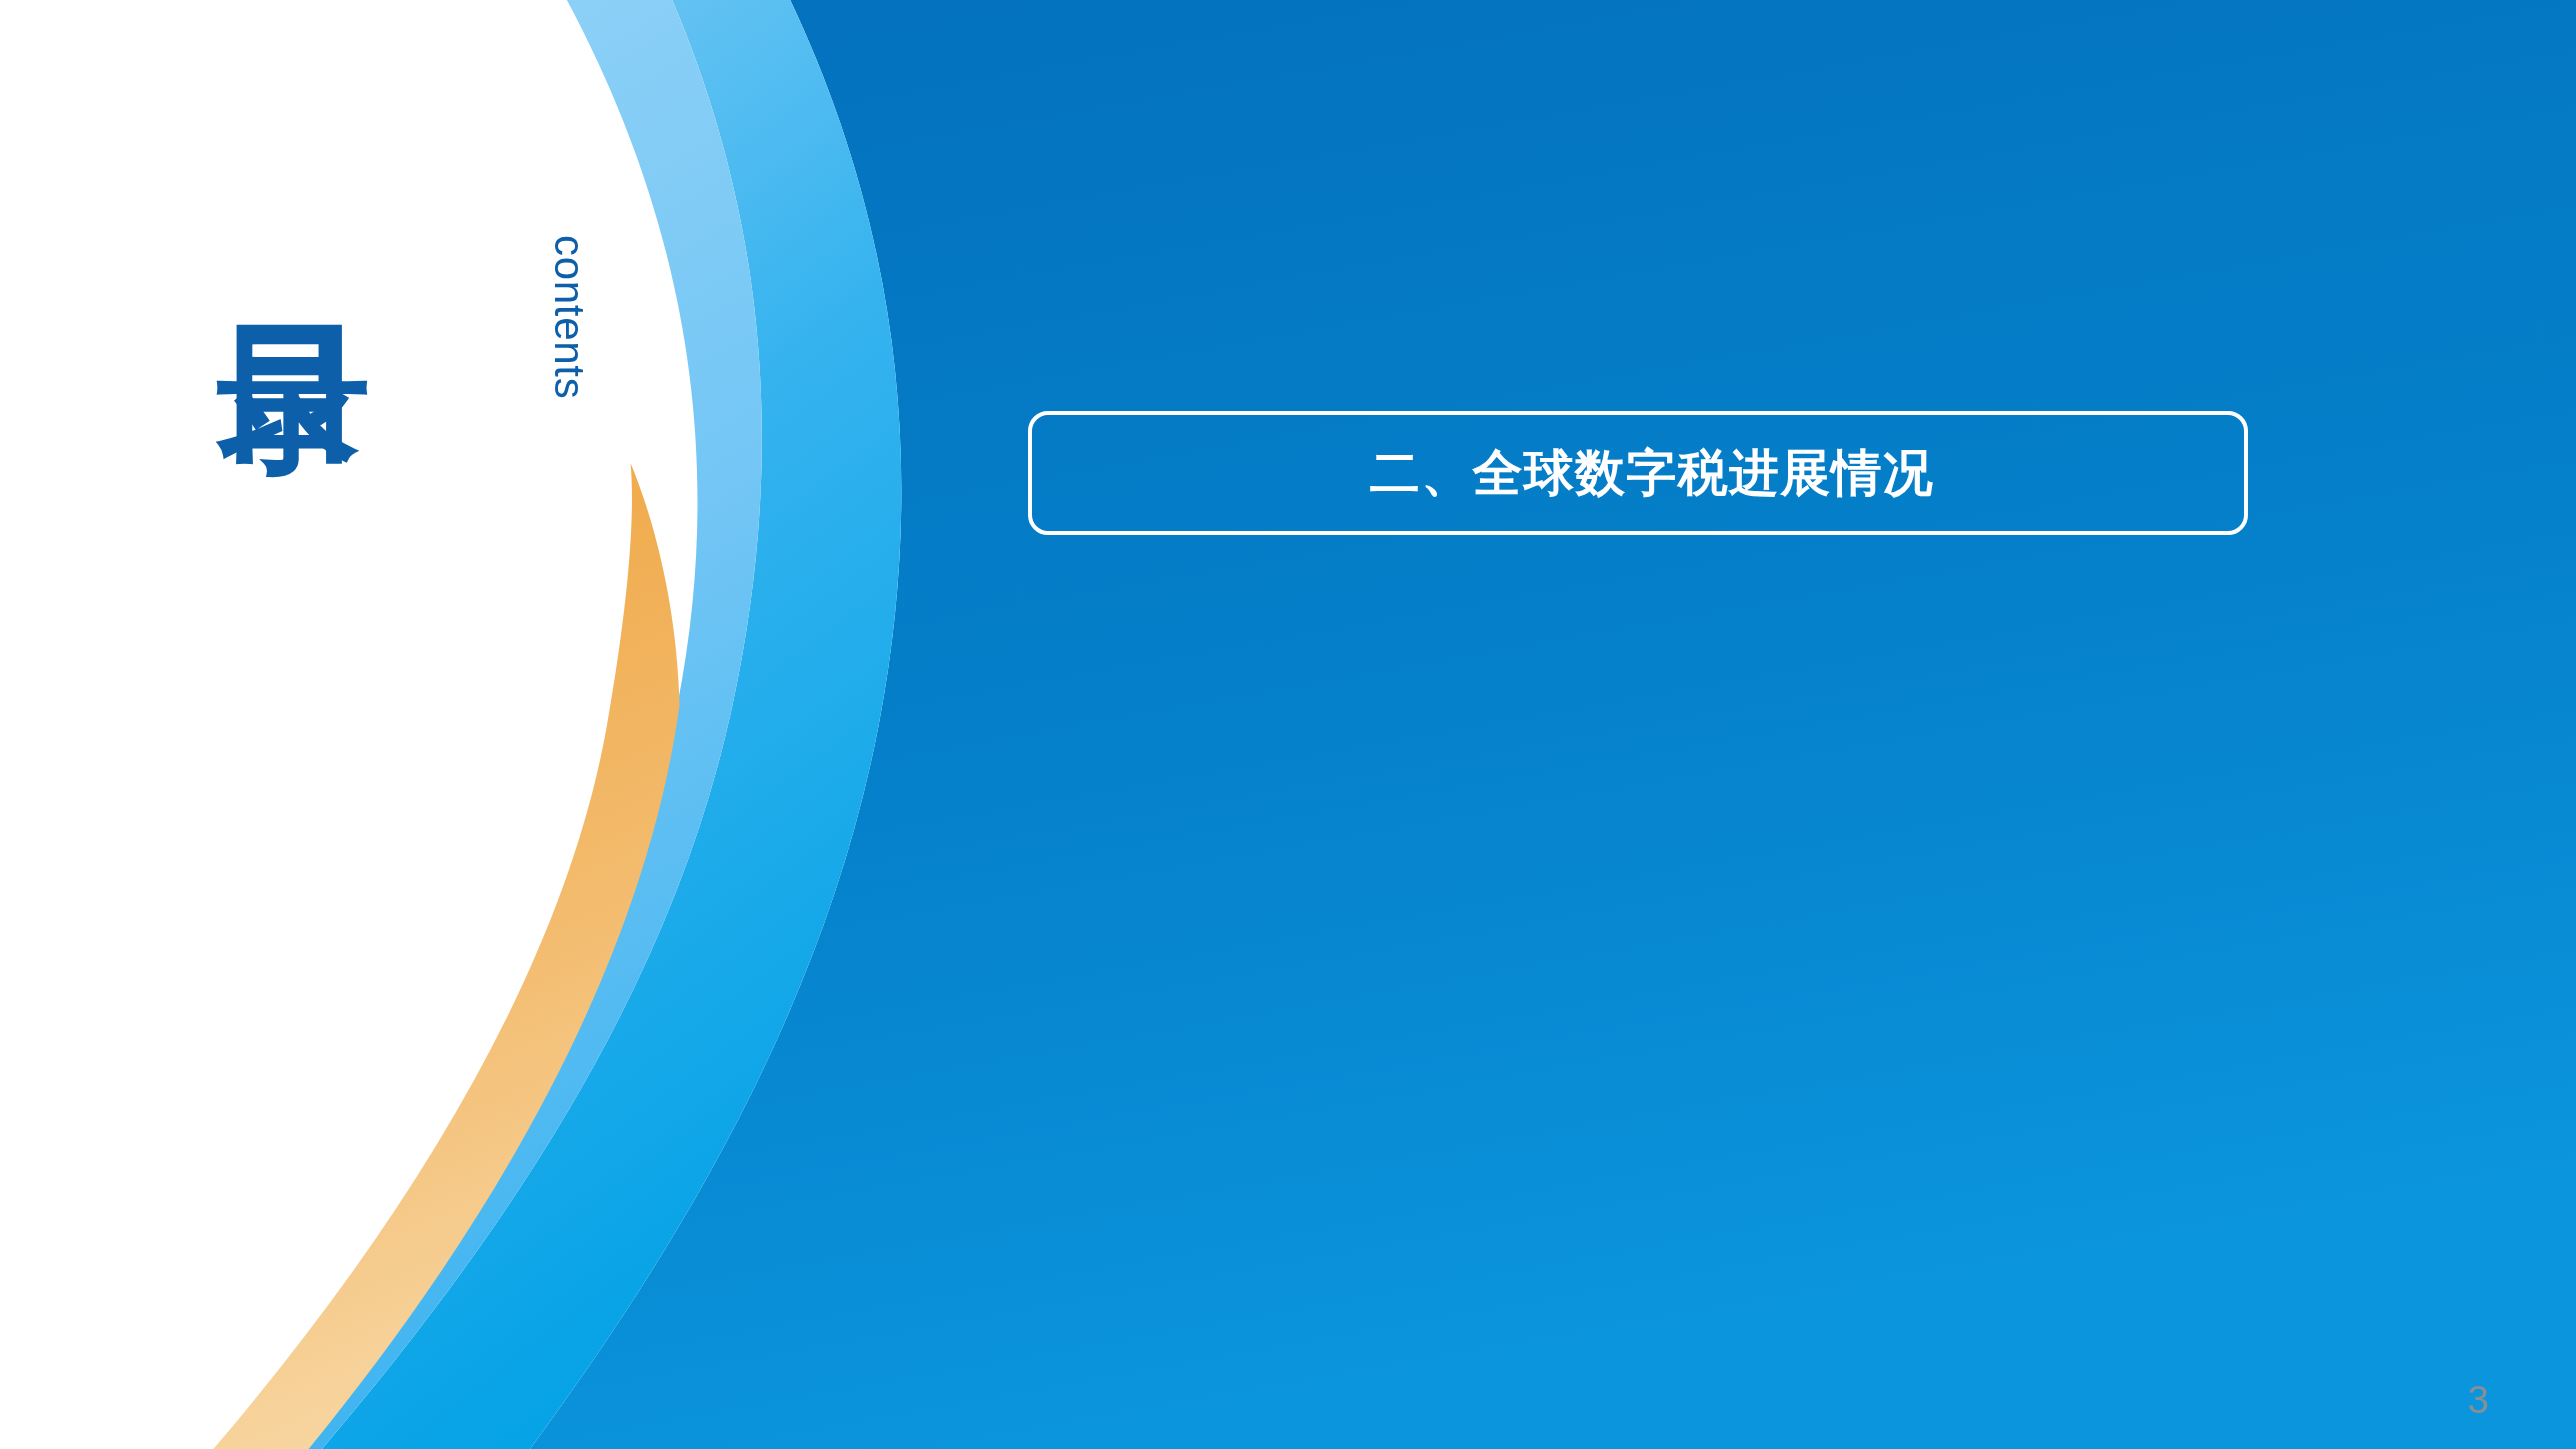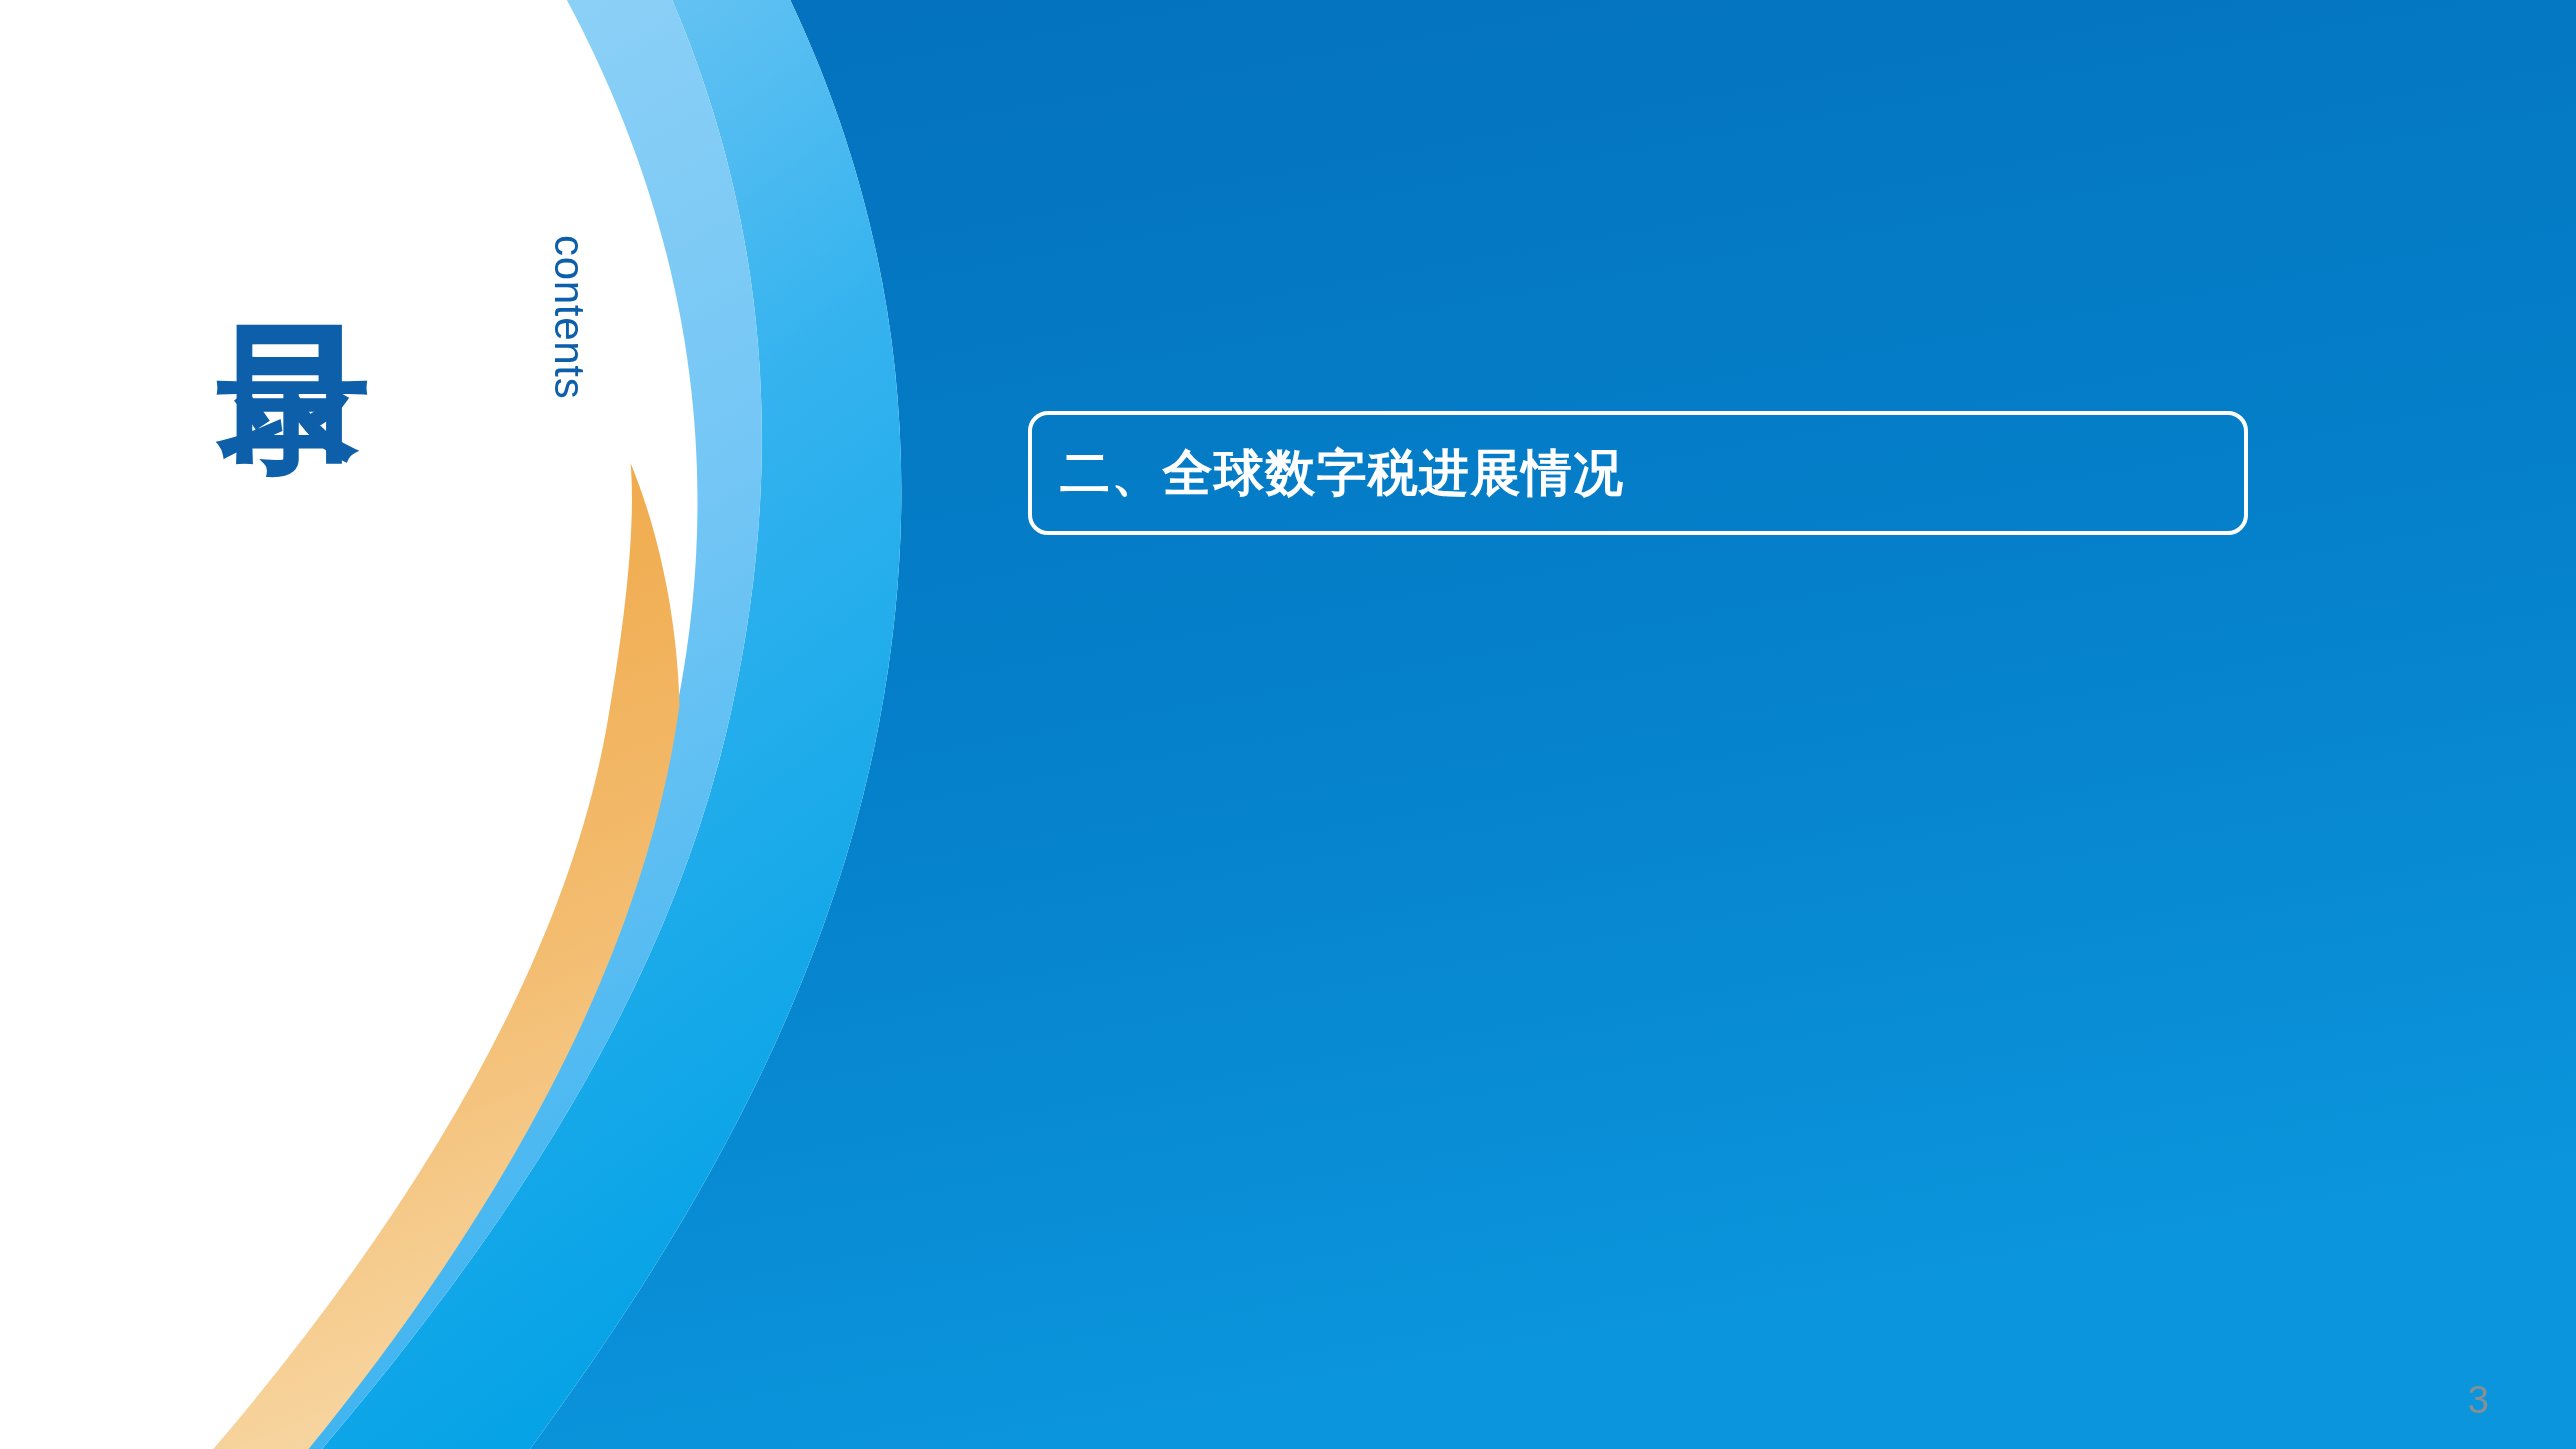--- a/index.html
+++ b/index.html
@@ -89,20 +89,21 @@
     padding-left: 28px;
     margin-bottom: 43px;
   }
 
   .toc-item.active {
     background: #c2c2c2;
   }
 
   .toc-item.plain {
     background: transparent;
+    justify-content: center;
   }
 
   .toc-label {
     font-size: 50px;
     font-weight: bold;
     letter-spacing: 1.3px;
     white-space: nowrap;
     font-family: "Liberation Sans", "DejaVu Sans", sans-serif;
   }
 

